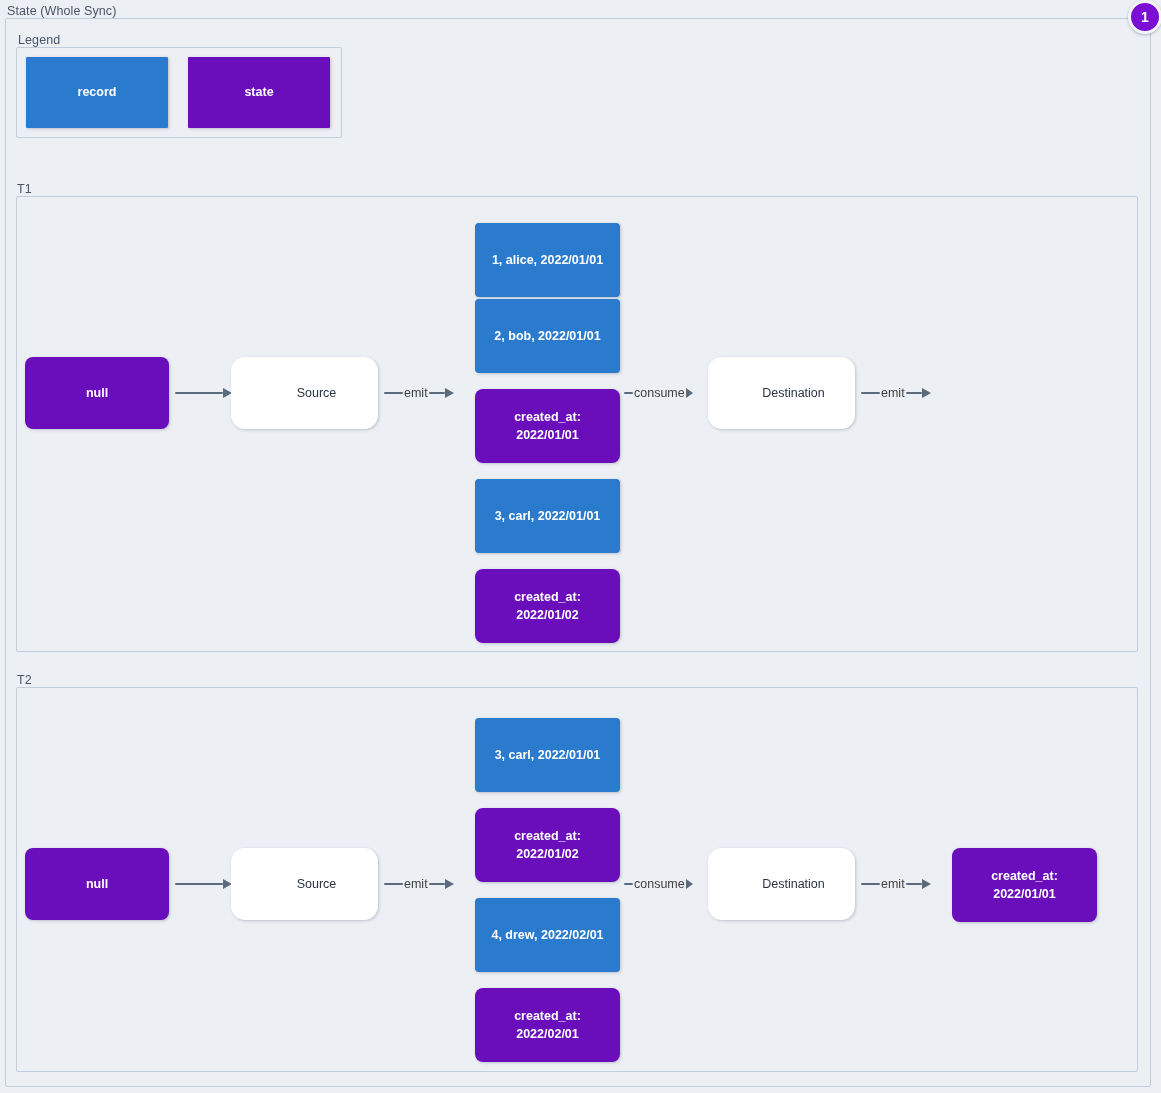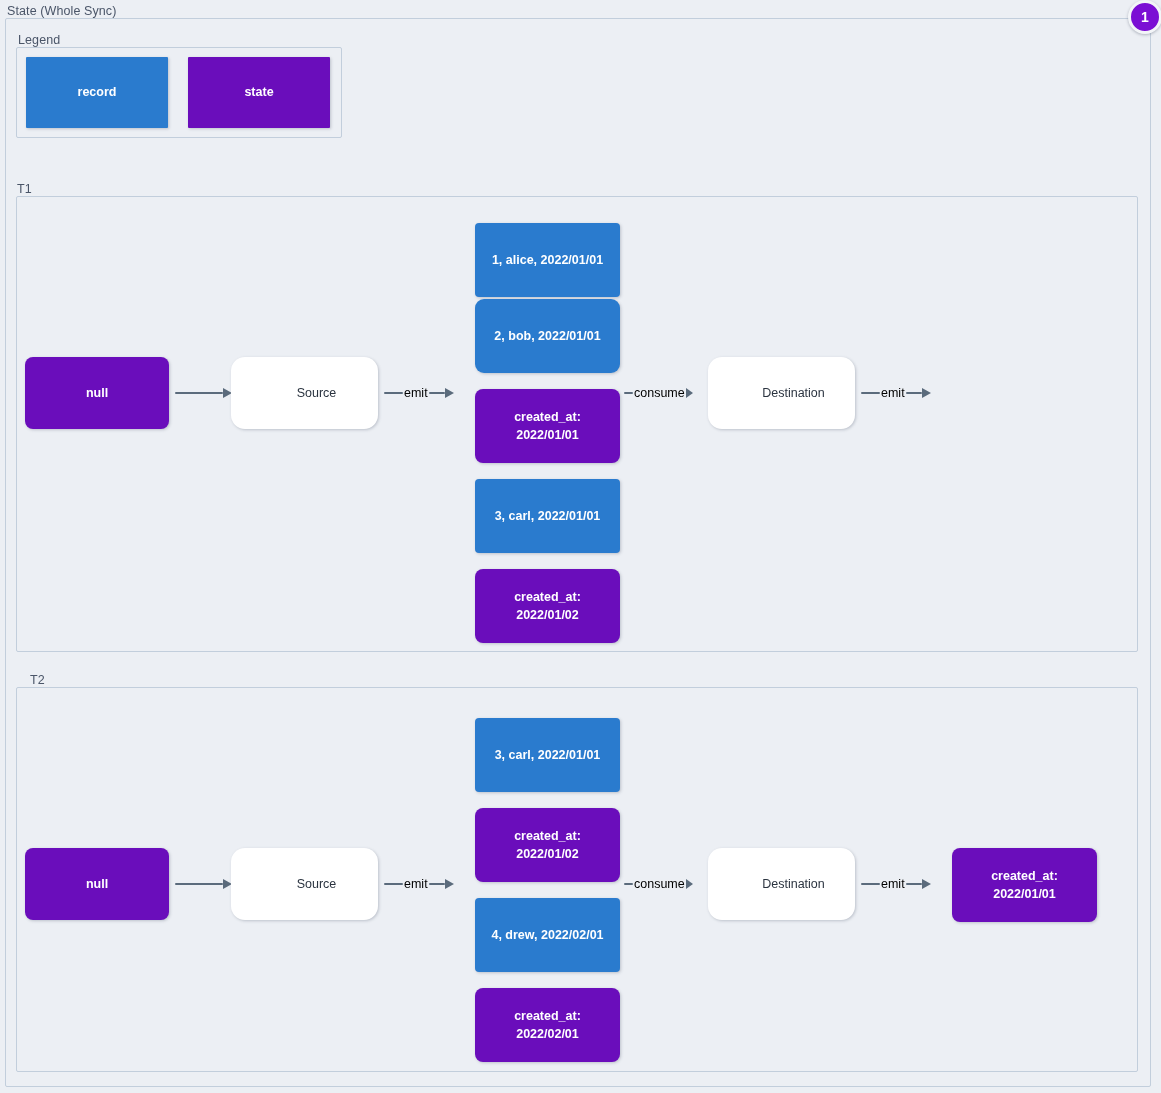--- a/index.html
+++ b/index.html
@@ -33,21 +33,21 @@
 
   #root-label { left: 7px; top: 4px; }
   #root-box   { left: 5px; top: 18px; width: 1146px; height: 1069px; }
 
   #legend-label { left: 18px; top: 33px; }
   #legend-box   { left: 16px; top: 47px; width: 326px; height: 91px; }
 
   #t1-label { left: 17px; top: 182px; }
   #t1-box   { left: 16px; top: 196px; width: 1122px; height: 456px; }
 
-  #t2-label { left: 17px; top: 673px; margin-left: 13px; }
+  #t2-label { left: 17px; top: 673px; }
   #t2-box   { left: 16px; top: 687px; width: 1122px; height: 385px; }
 
   
   .node {
     position: absolute;
     display: flex;
     align-items: center;
     justify-content: center;
     text-align: center;
     font-size: 12.5px;
@@ -67,21 +67,21 @@
     align-items: center;
     height: 14px;
   }
   .edge .seg {
     height: 2.5px;
     background: #5b6b7c;
     border-radius: 1px;
   }
   .edge .lbl {
     font-size: 12.5px;
-    color: #000000;
+    color: #404040;
     padding: 0 1px;
     white-space: nowrap;
   }
   .edge .head {
     width: 0; height: 0;
     border-top: 5.5px solid transparent;
     border-bottom: 5.5px solid transparent;
     border-left: 9px solid #5b6b7c;
   }
   .edge .head.small {
@@ -134,21 +134,21 @@
   <div class="node proc" style="left:231px; top:357px; width:147px; height:72px;">Source</div>
 
   <div class="edge" style="left:384px; top:386px;">
     <div class="seg" style="width:19px;"></div>
     <div class="lbl">emit</div>
     <div class="seg" style="width:16px;"></div>
     <div class="head"></div>
   </div>
 
   <div class="node record" style="left:475px; top:209px; width:145px; height:74px;margin-top:14px;">1, alice, 2022/01/01</div>
-  <div class="node record" style="left:475px; top:299px; width:145px; height:74px;border-radius:9px;">2, bob, 2022/01/01</div>
+  <div class="node record" style="left:475px; top:299px; width:145px; height:74px;">2, bob, 2022/01/01</div>
   <div class="node state" style="left:475px; top:389px; width:145px; height:74px;">created_at:
 2022/01/01</div>
   <div class="node record" style="left:475px; top:479px; width:145px; height:74px;">3, carl, 2022/01/01</div>
   <div class="node state" style="left:475px; top:569px; width:145px; height:74px;">created_at:
 2022/01/02</div>
 
   <div class="edge" style="left:624px; top:386px;">
     <div class="seg" style="width:9px;"></div>
     <div class="lbl">consume</div>
     <div class="head small"></div>

